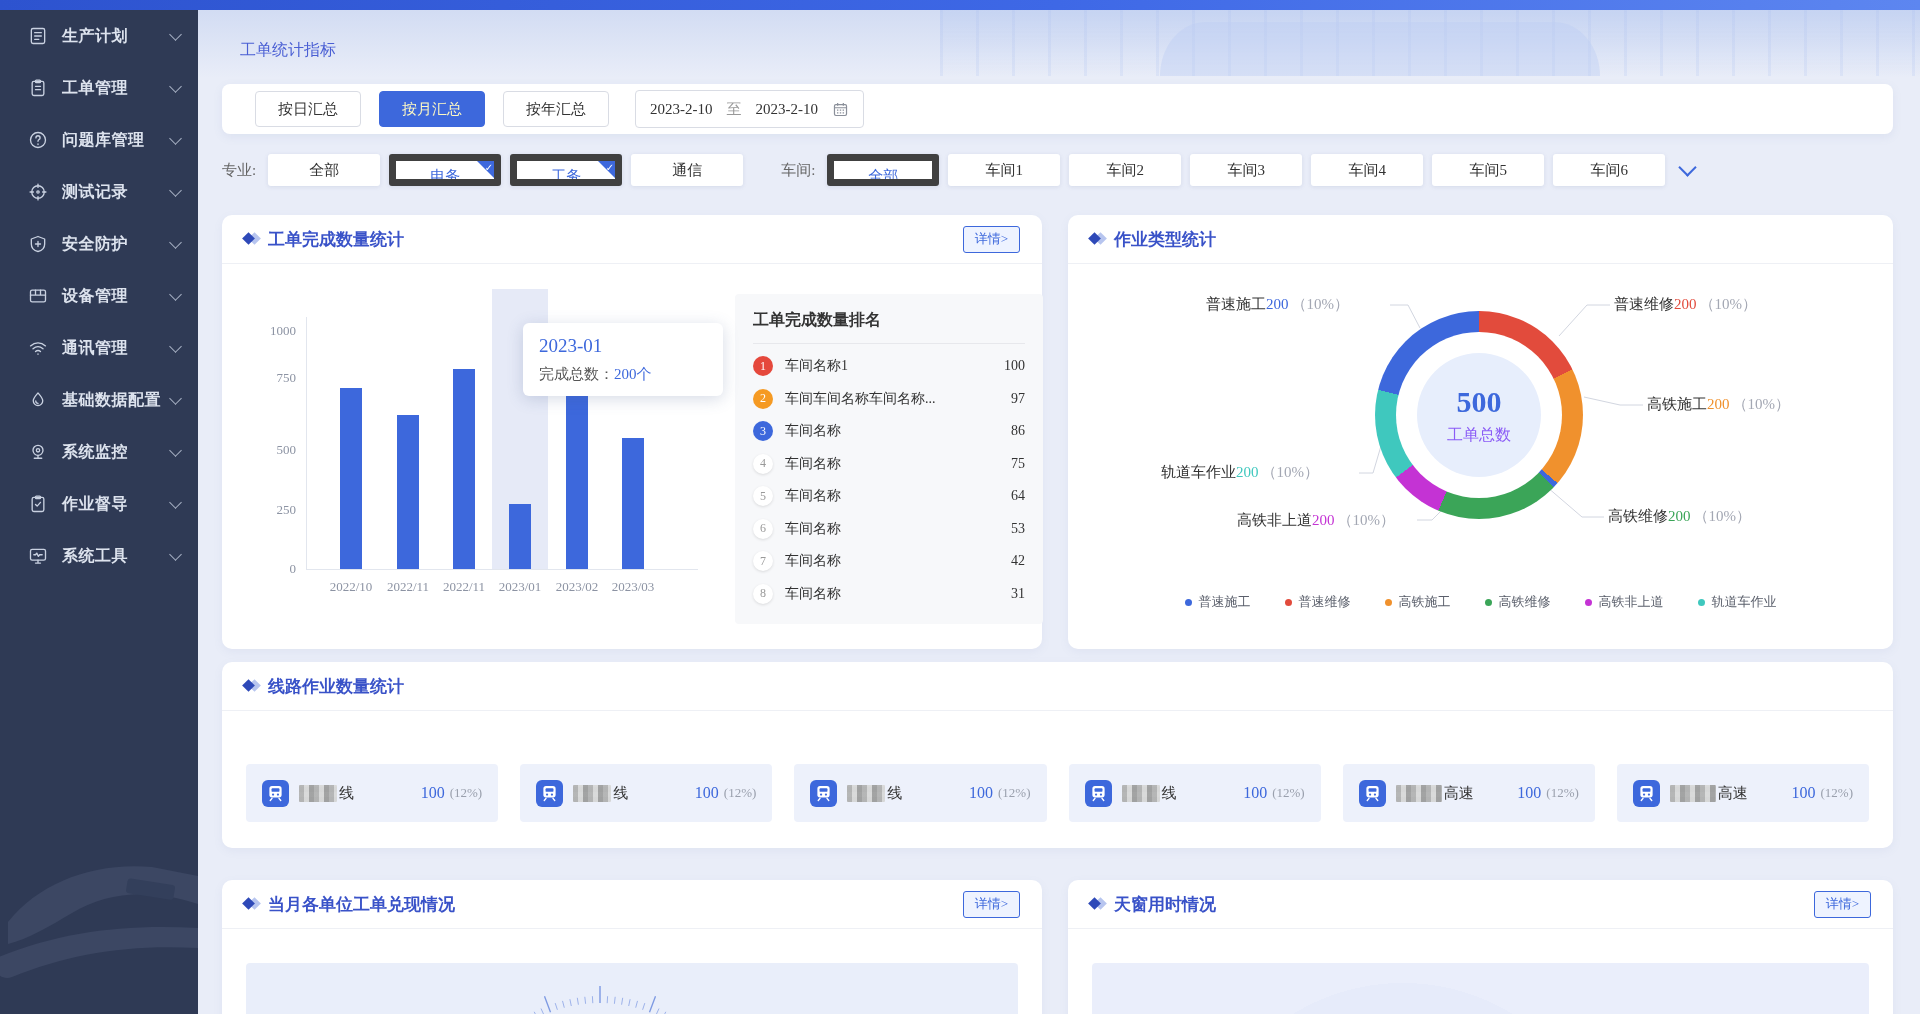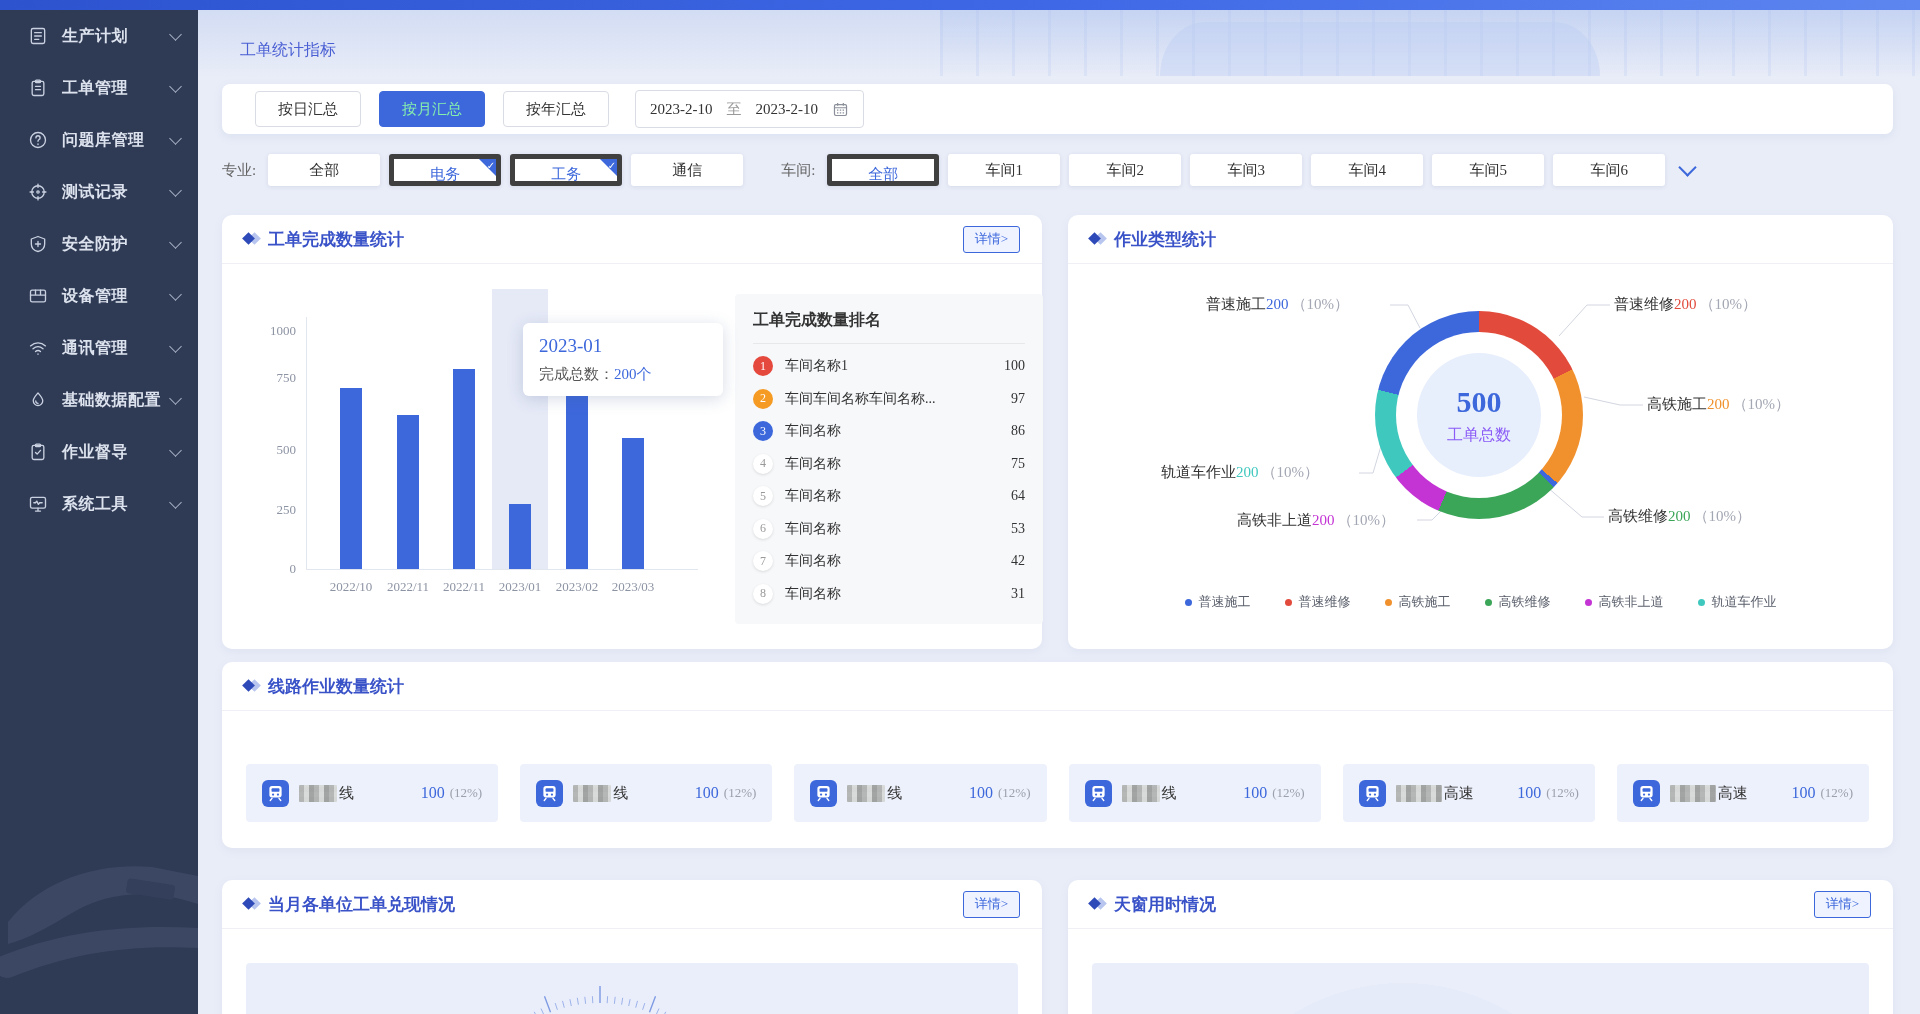--- a/index.html
+++ b/index.html
@@ -23,32 +23,32 @@
     background:repeating-linear-gradient(90deg,rgba(148,174,236,.28) 0 3px,transparent 3px 36px),
                linear-gradient(180deg,rgba(162,187,240,.45),rgba(233,237,249,0));}
   .banner::after{content:'';position:absolute;right:320px;top:12px;width:440px;height:54px;
     border-radius:46px 46px 0 0/54px 54px 0 0;background:rgba(188,205,243,.42);}
   .breadcrumb{position:absolute;left:240px;top:40px;font-size:16px;color:#4a5fd4;}
   
   .filter-card{position:absolute;left:222px;top:84px;width:1671px;height:50px;background:#fff;border-radius:8px;
     box-shadow:0 3px 10px rgba(110,130,180,.10);display:flex;align-items:center;padding-left:33px;box-sizing:border-box;gap:18px;}
   .tab{height:36px;padding:0 22px;border-radius:4px;border:1px solid #d9dce4;background:#fff;color:#333;
     font-size:15px;cursor:pointer;font-family:inherit;}
-  .tab.active{background:#3d68dc;border-color:#3d68dc;color:#86efac;}
+  .tab.active{background:#3d68dc;border-color:#3d68dc;color:#fef9c3;}
   .date-range{height:36px;margin-left:8px;padding:0 14px;border:1px solid #d9dce4;border-radius:4px;
     display:flex;align-items:center;gap:14px;font-size:15px;color:#333;cursor:pointer;}
   .date-sep{color:#999;}
   .cal-icon svg{width:17px;height:17px;display:block;}
   
   .chip-row{position:absolute;left:222px;top:152px;width:1671px;height:36px;display:flex;align-items:center;}
   .chip-label{color:#666;font-size:15px;margin-right:12px;white-space:nowrap;}
   .chip-group{display:flex;gap:9px;}
   .chip{position:relative;width:112px;height:32px;line-height:32px;text-align:center;background:#fff;border-radius:3px;
     font-size:15px;color:#333;cursor:pointer;box-shadow:0 1px 4px rgba(90,105,150,.14);overflow:hidden;box-sizing:border-box;}
-  .chip.selected,.chip.checked{border:5px solid #404040;color:#3d68dc;line-height:30px;}
+  .chip.selected,.chip.checked{border:7px solid #404040;color:#3d68dc;line-height:30px;}
   .chip.checked::before{content:'';position:absolute;top:0;right:0;border-top:17px solid #3d68dc;border-left:17px solid transparent;}
   .chip.checked::after{content:'✓';position:absolute;top:-8px;right:1px;color:#fff;font-size:10px;}
   .group-gap{width:38px;}
   .row-chev{width:11px;height:11px;border:solid #3d68dc;border-width:0 2px 2px 0;transform:rotate(45deg);
     margin:-6px 0 0 16px;cursor:pointer;}
   
   .card{position:absolute;background:#fff;border-radius:10px;box-shadow:0 3px 10px rgba(110,130,180,.08);box-sizing:border-box;}
   .card-head{display:flex;align-items:center;height:48px;padding:0 22px;border-bottom:1px solid #eef0f5;}
   .diamond{position:relative;width:16px;height:12px;margin-right:8px;flex:0 0 16px;}
   .diamond b{position:absolute;left:0;top:1px;width:9px;height:9px;background:#2e49b8;transform:rotate(45deg);z-index:2;}
@@ -200,20 +200,31 @@
           <span class="chev"></span>
         </div>
         <div class="side-item">
           <span class="side-icon">
             <svg viewBox="0 0 24 24" fill="none" stroke="#c9d1e1" stroke-width="1.6" stroke-linecap="round" stroke-linejoin="round">
               <path d="M12 3.5c3 3.3 5.7 6.2 5.7 9.4a5.7 5.7 0 11-11.4 0C6.3 9.7 9 6.8 12 3.5z"></path>
               <path d="M9.3 13.2a2.8 2.8 0 002.8 2.8"></path>
             </svg>
           </span>
           <span class="side-label">基础数据配置</span>
+          <span class="chev"></span>
+        </div>
+        <div class="side-item">
+          <span class="side-icon">
+            <svg viewBox="0 0 24 24" fill="none" stroke="#c9d1e1" stroke-width="1.6" stroke-linecap="round" stroke-linejoin="round">
+              <circle cx="12" cy="10" r="6"></circle>
+              <circle cx="12" cy="10" r="2"></circle>
+              <path d="M7.5 19.5h9M12 16v3.5"></path>
+            </svg>
+          </span>
+          <span class="side-label">系统监控</span>
           <span class="chev"></span>
         </div>
         <div class="side-item">
           <span class="side-icon">
             <svg viewBox="0 0 24 24" fill="none" stroke="#c9d1e1" stroke-width="1.6" stroke-linecap="round" stroke-linejoin="round">
               <rect x="5" y="4" width="14" height="17" rx="2"></rect>
               <rect x="9" y="2.5" width="6" height="3" rx="1"></rect>
               <path d="M9 12.5l2 2 4-4.5"></path>
             </svg>
           </span>

